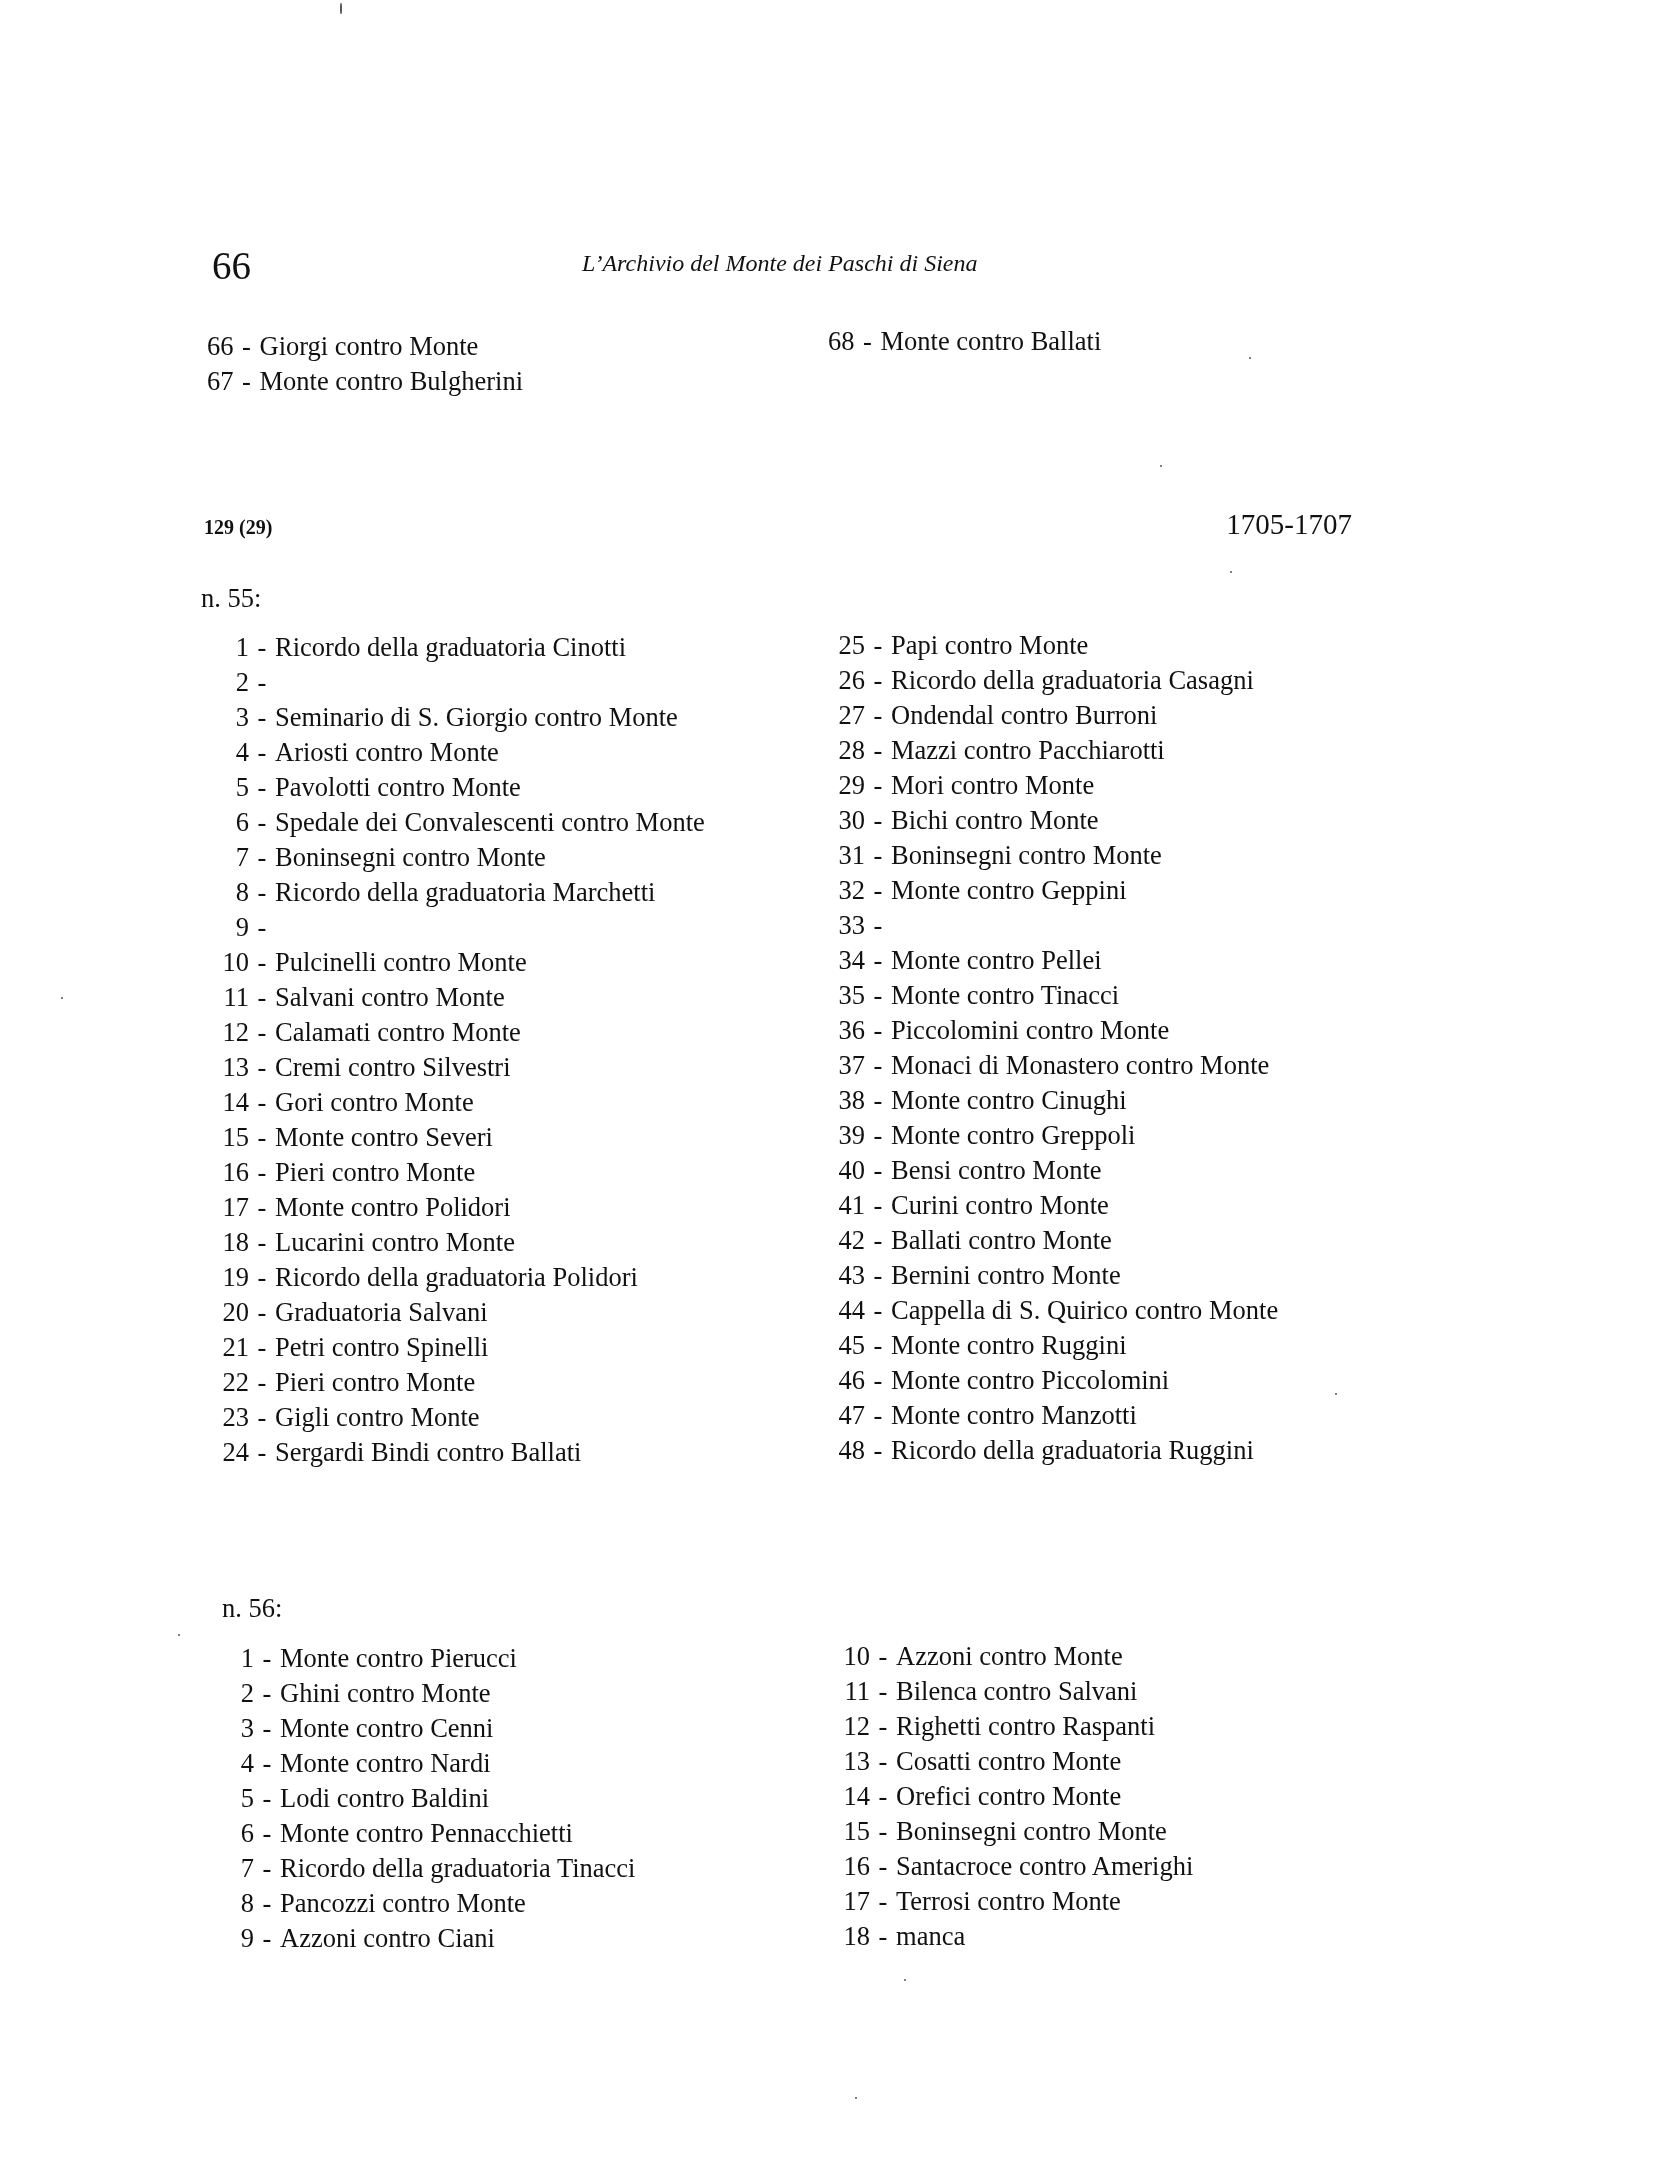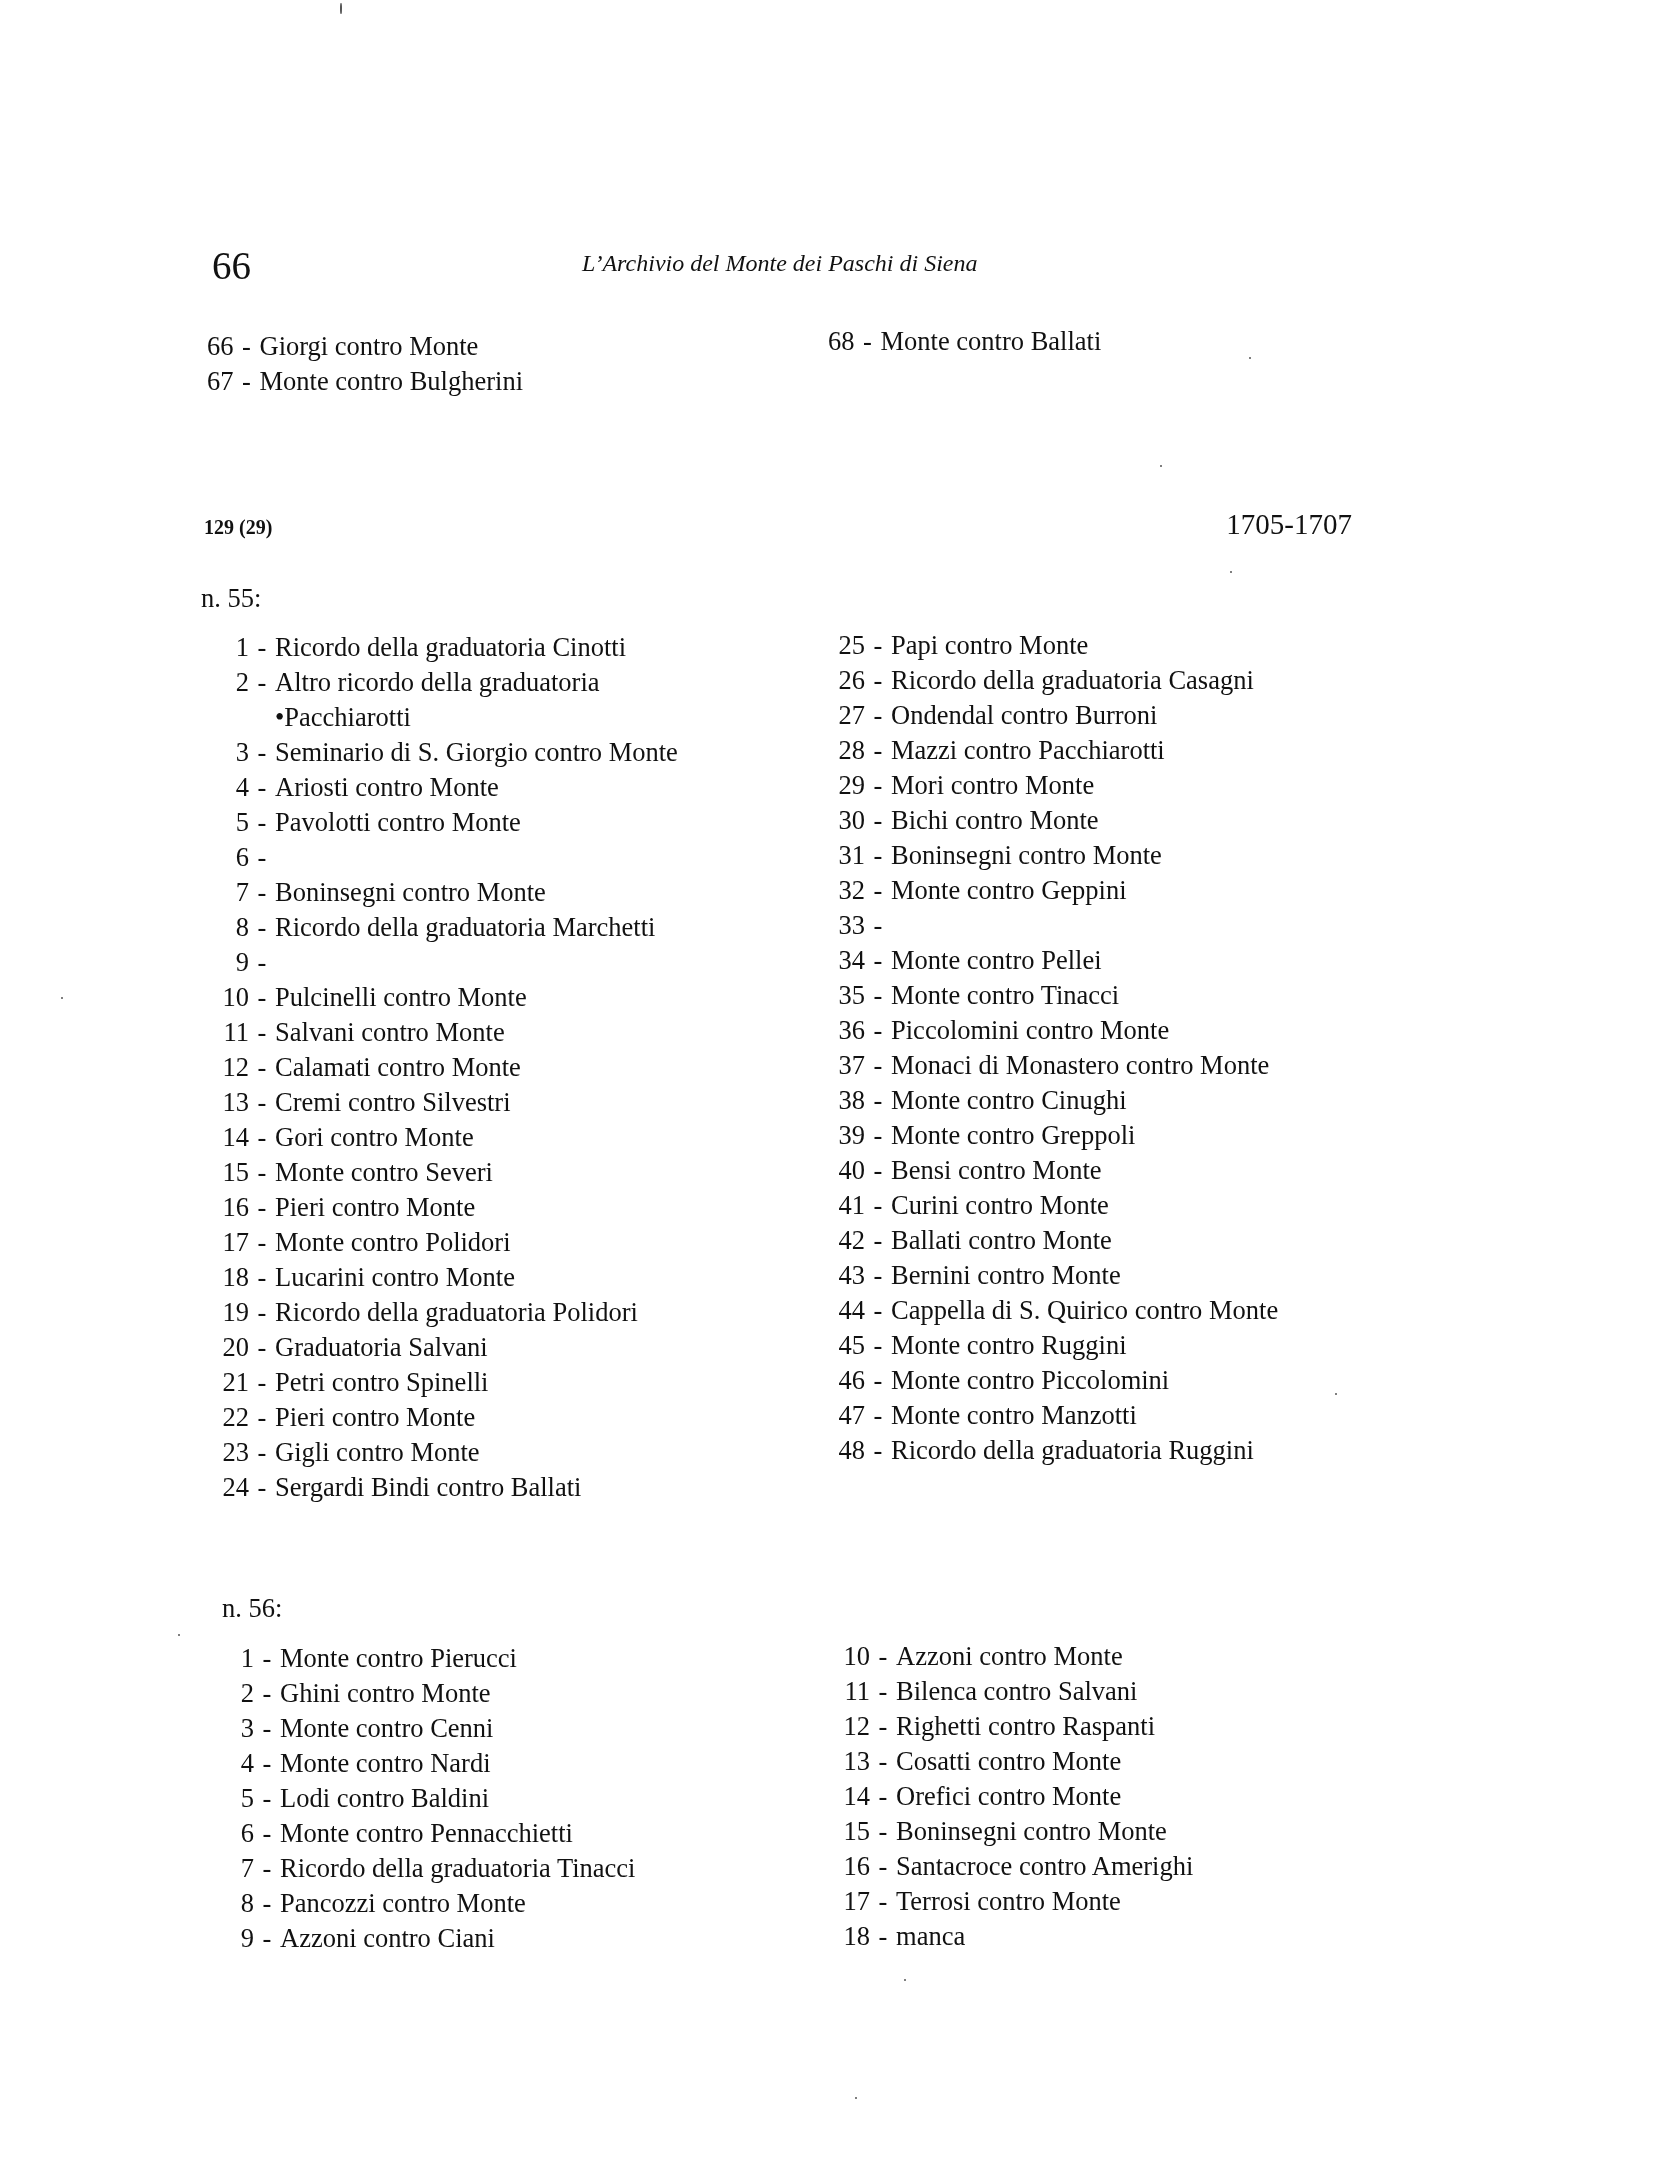--- a/index.html
+++ b/index.html
@@ -73,24 +73,20 @@
     <div class="row">
       <span class="num">1</span>
       <span class="dash">-</span>
       <span class="txt">
         <span class="wrap-line">Ricordo della graduatoria Cinotti</span>
       </span>
     </div>
     <div class="row">
       <span class="num">2</span>
       <span class="dash">-</span>
-      <span class="txt">
-        <span class="wrap-line">Altro ricordo della graduatoria</span>
-        <span class="wrap-line">•Pacchiarotti</span>
-      </span>
     </div>
     <div class="row">
       <span class="num">3</span>
       <span class="dash">-</span>
       <span class="txt">
         <span class="wrap-line">Seminario di S. Giorgio contro Monte</span>
       </span>
     </div>
     <div class="row">
       <span class="num">4</span>
@@ -102,20 +98,23 @@
     <div class="row">
       <span class="num">5</span>
       <span class="dash">-</span>
       <span class="txt">
         <span class="wrap-line">Pavolotti contro Monte</span>
       </span>
     </div>
     <div class="row">
       <span class="num">6</span>
       <span class="dash">-</span>
+      <span class="txt">
+        <span class="wrap-line">Spedale dei Convalescenti contro Monte</span>
+      </span>
     </div>
     <div class="row">
       <span class="num">7</span>
       <span class="dash">-</span>
       <span class="txt">
         <span class="wrap-line">Boninsegni contro Monte</span>
       </span>
     </div>
     <div class="row">
       <span class="num">8</span>

